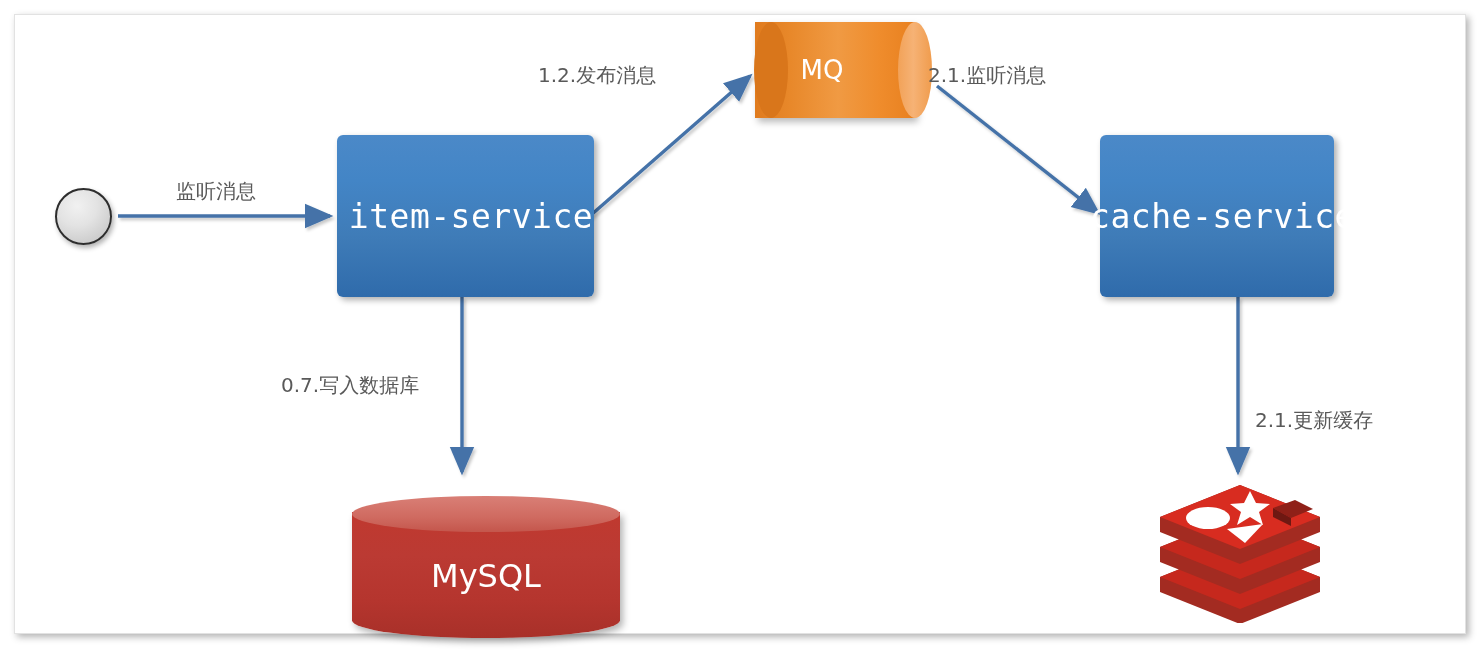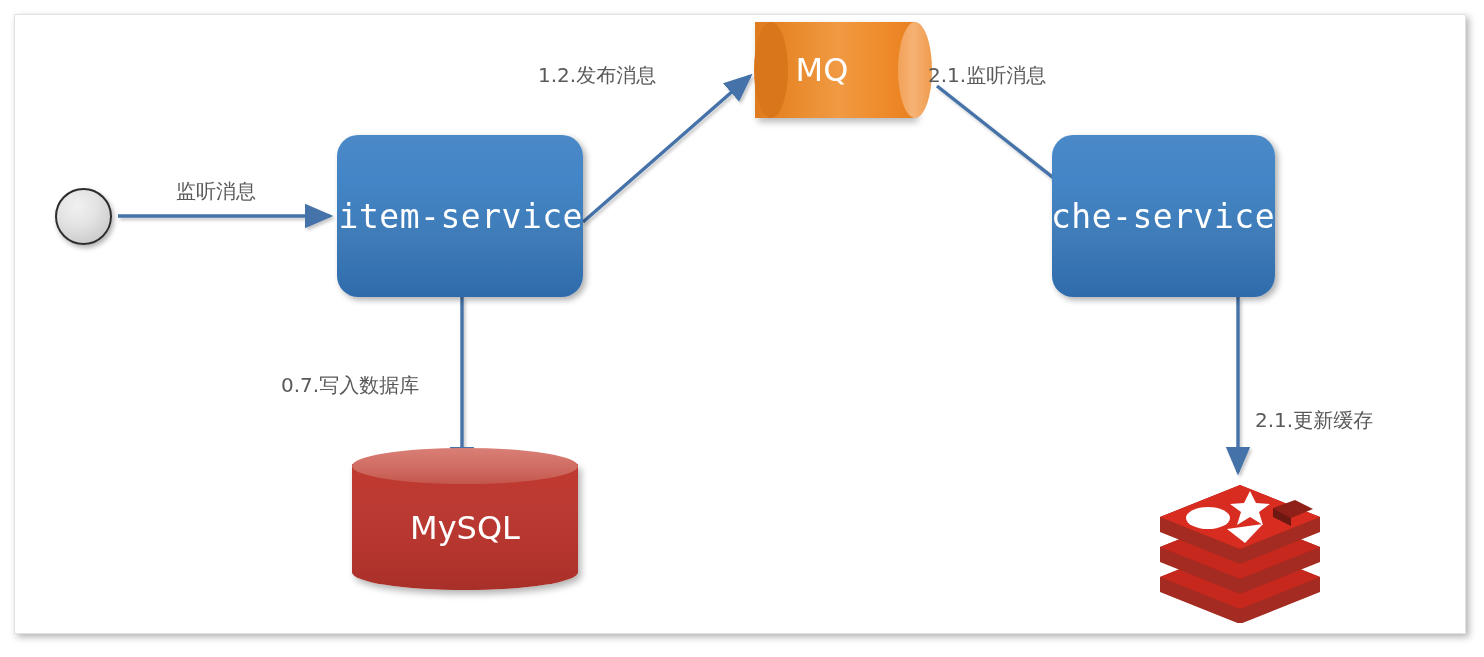--- a/index.html
+++ b/index.html
@@ -34,26 +34,27 @@
     position: absolute;
     left: 0; top: 0;
     width: 1484px;
     height: 657px;
     pointer-events: none;
   }
   .node { position: absolute; }
 
   
   .svc-box {
-    border-radius: 21px;
+    border-radius: 6px;
     background: linear-gradient(to bottom, #4b89c8 0%, #4385c6 28%, #3f7cb8 62%, #2f6bab 100%);
     box-shadow: 3px 3px 6px rgba(0,0,0,0.32);
     display: flex;
     align-items: center;
-    justify-content: flex-end;
+    justify-content: center;
+    padding-left: 11px;
   }
   .svc-label {
     color: #ffffff;
     font-family: "DejaVu Sans Mono", monospace;
     font-size: 33px;
     letter-spacing: 0.5px;
     white-space: nowrap;
   }
 
   
@@ -88,21 +89,21 @@
     width: 34px; height: 100%;
     background: linear-gradient(to right, #f2a258 0%, #f6b275 45%, #f09c4d 100%);
     border-radius: 50% / 50%;
   }
   .mq-label {
     position: absolute;
     left: 0; top: 0; width: 100%; height: 100%;
     display: flex; align-items: center; justify-content: center;
     color: #ffffff;
     font-family: "DejaVu Sans", sans-serif;
-    font-size: 32px;
+    font-size: 26px;
     padding-right: 26px;
     box-sizing: border-box;
   }
 
   
   .db-wrap { position: absolute; }
   .db-body {
     position: absolute;
     left: 0; top: 16px;
     width: 100%;
@@ -168,32 +169,32 @@
       <line x1="1238" y1="297" x2="1238" y2="472" marker-end="url(#ah)"></line>
     </g>
   </svg>
 
   <div class="node start-circle" style="left:55px; top:188px; width:57px; height:57px;"></div>
 
   <div class="node svc-box" style="left:337px; top:135px; width:246px; height:162px;">
     <span class="svc-label">item-service</span>
   </div>
 
-  <div class="node svc-box" style="left:1052px; top:135px; width:223px; height:162px;">
+  <div class="node svc-box" style="left:1100px; top:135px; width:223px; height:162px;">
     <span class="svc-label">cache-service</span>
   </div>
 
   <div class="mq-wrap" style="left:755px; top:22px; width:160px; height:96px;">
     <div class="mq-body"></div>
     <div class="mq-left-cap"></div>
     <div class="mq-right-cap"></div>
     <div class="mq-label">MQ</div>
   </div>
 
-  <div class="db-wrap" style="left:352px; top:448px; width:226px; height:142px;">
+  <div class="db-wrap" style="left:352px; top:496px; width:268px; height:142px;">
     <div class="db-body"></div>
     <div class="db-top"></div>
     <div class="db-label">MySQL</div>
   </div>
 
   <div class="redis-wrap" style="left:1155px; top:473px; width:170px; height:150px;">
     <svg width="170" height="150" viewBox="0 0 170 150" xmlns="http://www.w3.org/2000/svg">
 
       <path d="M5,104 L85,72 L165,104 L165,119 L85,151 L5,119 Z" fill="#a32b21"></path>
       <path d="M5,104 L85,72 L165,104 L85,136 Z" fill="#c6281d"></path>

